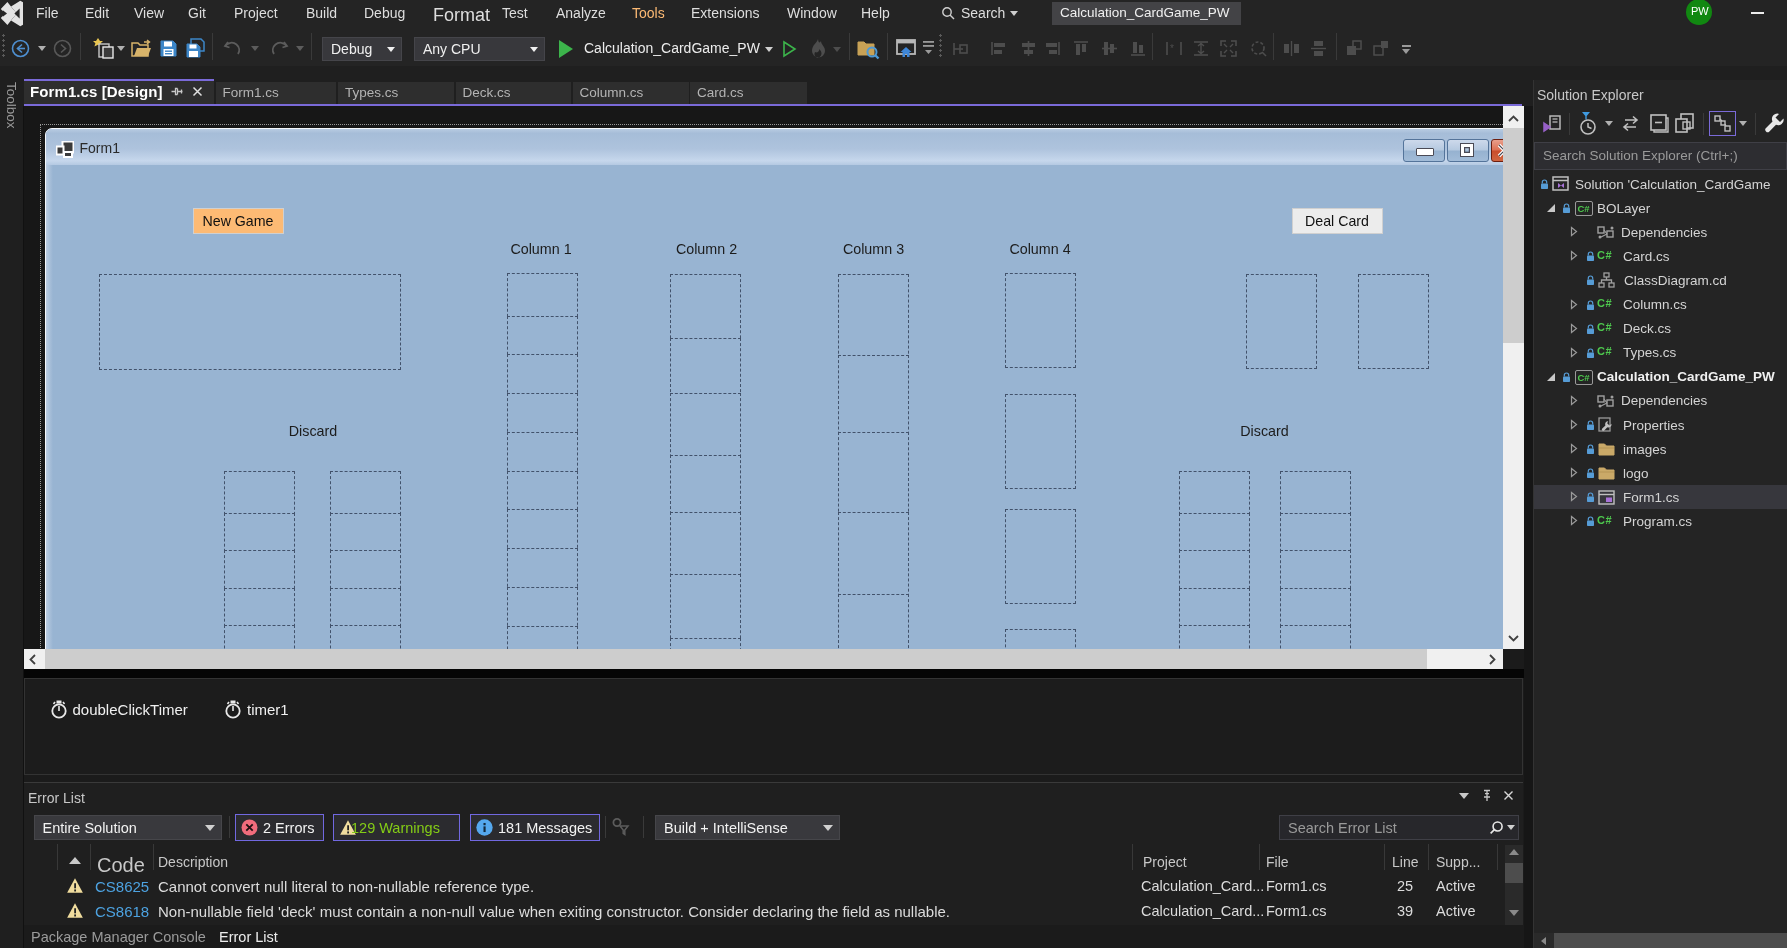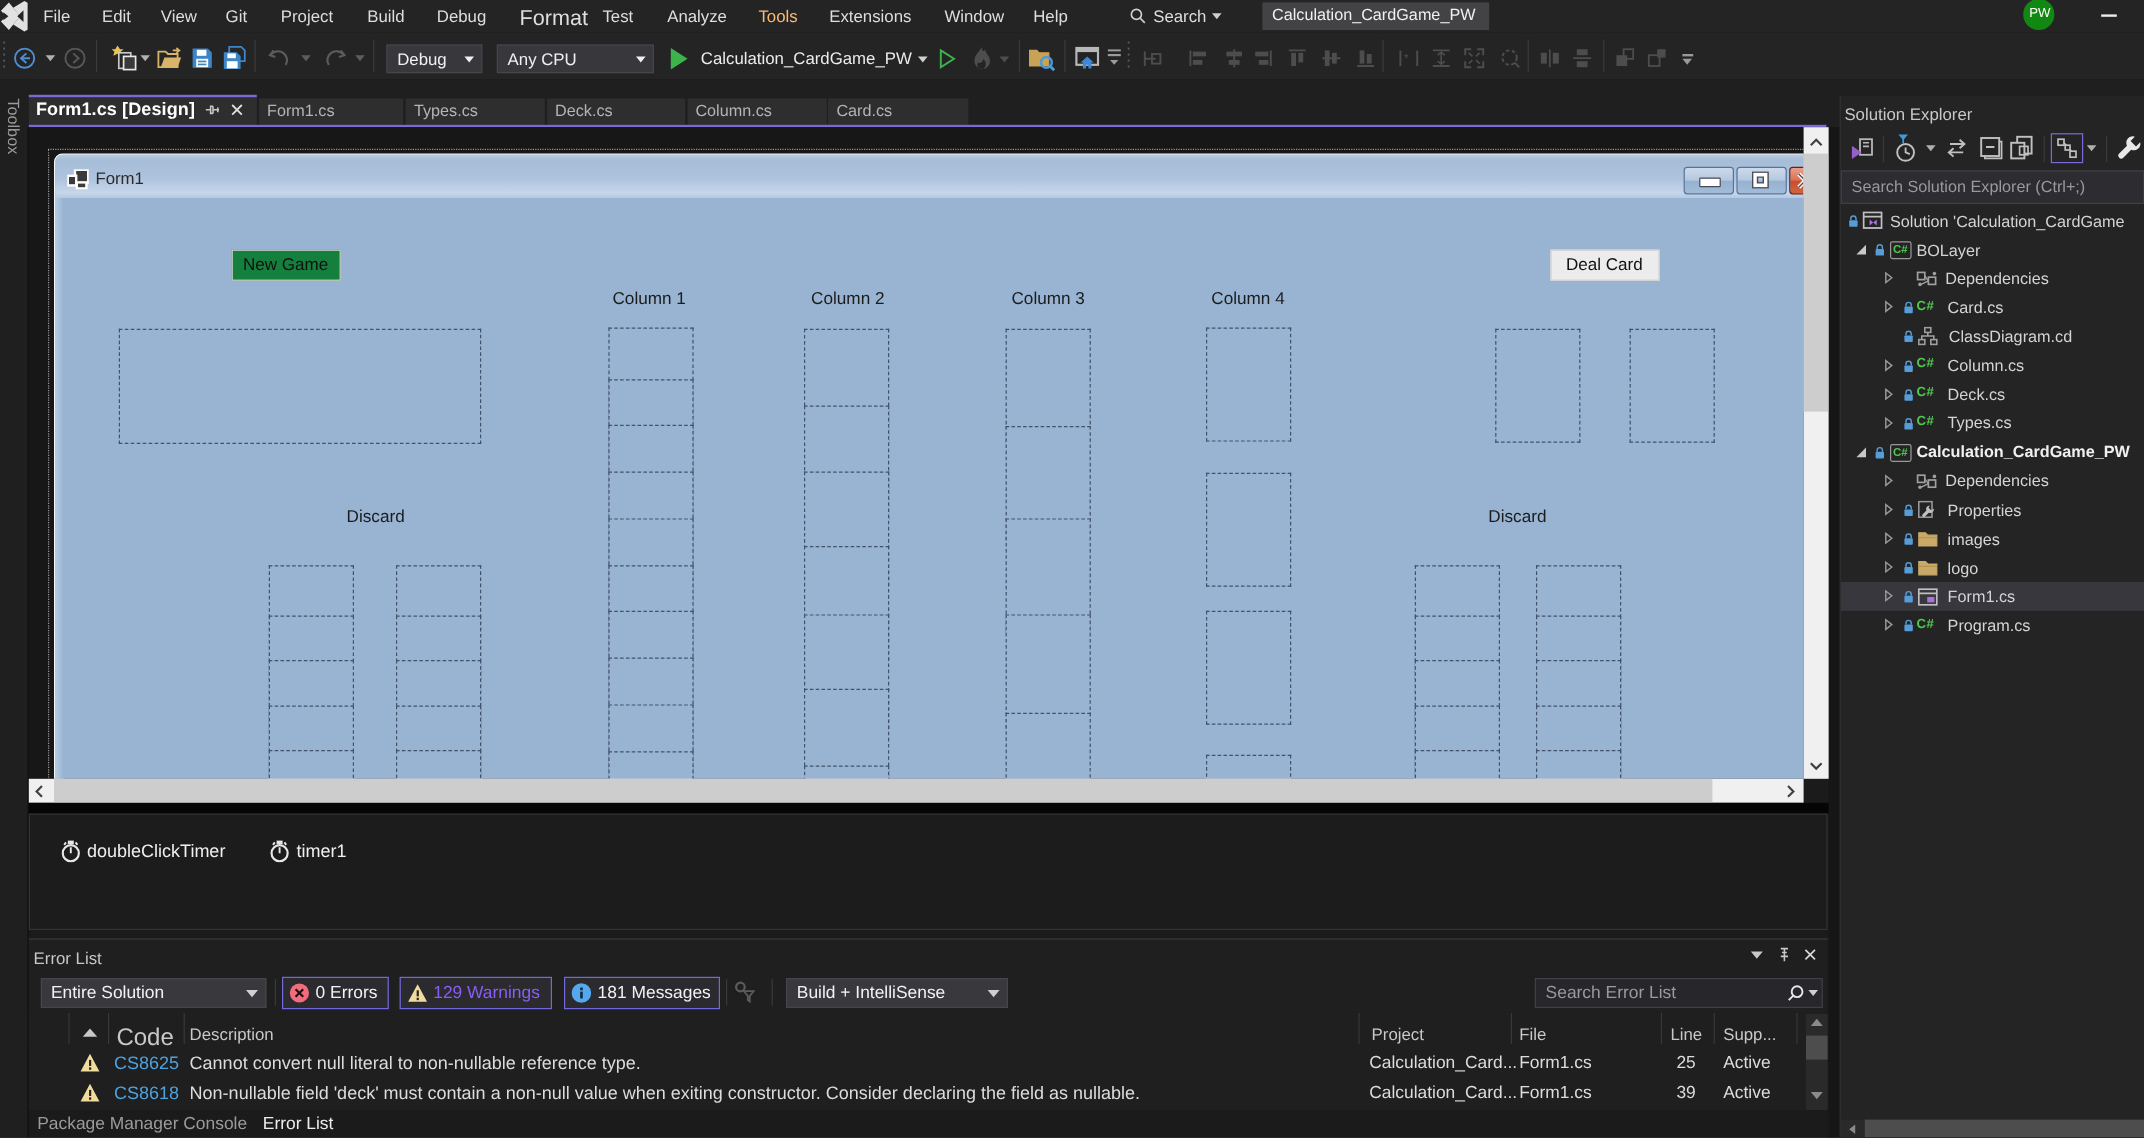--- a/index.html
+++ b/index.html
@@ -236,21 +236,21 @@
 <div class="tx" style="left:34px;top:11px;font-size:14px;color:#2a2a2a;">Form1</div>
 <div class="abs" style="left:1357.5px;top:9.5px;width:42px;height:23px;border:1px solid #54749a;border-radius:3px;box-sizing:border-box;background:linear-gradient(#cdd9eb,#b5c9e0 47%,#96b2d0 53%,#a2bcd8);"></div>
 <div class="abs" style="left:1401.9px;top:9.5px;width:42px;height:23px;border:1px solid #54749a;border-radius:3px;box-sizing:border-box;background:linear-gradient(#cdd9eb,#b5c9e0 47%,#96b2d0 53%,#a2bcd8);"></div>
 <div class="abs" style="left:1445.5px;top:9.5px;width:30px;height:23px;border:1px solid #6d1f10;border-radius:3px;box-sizing:border-box;background:linear-gradient(#e89f8c,#dd6f52 48%,#c94d2c 52%,#d06540);"></div>
 <div class="abs" style="left:1370px;top:18.5px;width:16px;height:6px;background:#fff;border:1px solid #4a4a55;border-radius:1px;"></div>
 <div class="abs" style="left:1414.5px;top:14px;width:14px;height:14px;border:1px solid #4a4a55;box-sizing:border-box;box-shadow:inset 0 0 0 3px #fff,inset 0 0 0 4.2px #4a4a55;"></div>
 <svg class="abs" style="left:1450px;top:13px" width="17" height="17" viewBox="0 0 17 17">
 <path d="M3 3 L14 14 M14 3 L3 14" stroke="#fff" stroke-width="3.4"></path>
 <path d="M3 3 L14 14 M14 3 L3 14" stroke="#4a4a55" stroke-width="1.2"></path>
         </svg>
-<div class="tx" style="left:147px;top:78.5px;width:91px;height:26px;background:#15803d;border:1px solid #d0d0d0;box-sizing:border-box;font-size:14.2px;color:#111;text-align:center;line-height:24px;">New Game</div>
+<div class="tx" style="left:147px;top:78.5px;width:91px;height:26px;background:#fdba74;border:1px solid #d0d0d0;box-sizing:border-box;font-size:14.2px;color:#111;text-align:center;line-height:24px;">New Game</div>
 <div class="tx" style="left:1246px;top:78.5px;width:91px;height:26px;background:#ececec;border:1px solid #d0d0d0;box-sizing:border-box;font-size:14.2px;color:#111;text-align:center;line-height:24px;">Deal Card</div>
 <div class="tx" style="left:450.5px;top:112px;width:90px;text-align:center;font-size:14.3px;color:#1c1c1c;">Column 1</div>
 <div class="tx" style="left:616px;top:112px;width:90px;text-align:center;font-size:14.3px;color:#1c1c1c;">Column 2</div>
 <div class="tx" style="left:783px;top:112px;width:90px;text-align:center;font-size:14.3px;color:#1c1c1c;">Column 3</div>
 <div class="tx" style="left:949.5px;top:112px;width:90px;text-align:center;font-size:14.3px;color:#1c1c1c;">Column 4</div>
 <div class="tx" style="left:222.5px;top:294px;width:90px;text-align:center;font-size:14.3px;color:#1c1c1c;">Discard</div>
 <div class="tx" style="left:1174px;top:294px;width:90px;text-align:center;font-size:14.3px;color:#1c1c1c;">Discard</div>
 <div class="abs" style="left:53.5px;top:145px;width:302px;height:96px;border:1px dashed #42526b;box-sizing:border-box;"></div>
 <div class="card" style="left:461.2px;top:144px;width:71px;height:95px;"></div>
         <div class="card" style="left:461.2px;top:187px;width:71px;height:95px;"></div>
@@ -345,28 +345,28 @@
     </svg>
 <div class="abs" style="left:33.5px;top:814.5px;width:188px;height:25.5px;background:#39393d;border:1px solid #46464a;box-sizing:border-box;"></div>
     <div class="tx" style="left:42.5px;top:820px;font-size:14.5px;color:#f2f2f2;">Entire Solution</div>
     <div class="abs" style="left:204.5px;top:825px;width:0;height:0;border-left:5px solid transparent;border-right:5px solid transparent;border-top:6px solid #d0d0d0;"></div>
 <div class="vsep" style="left:228.5px;top:816px;height:22px;"></div>
 <div class="abs" style="left:235px;top:814px;width:88.5px;height:27px;background:#2b2b2f;border:1.5px solid #7168e0;box-sizing:border-box;"></div>
     <svg class="abs" style="left:241px;top:819px" width="17" height="17" viewBox="0 0 17 17">
 <circle cx="8.5" cy="8.5" r="8" fill="#f16c7c"></circle>
       <path d="M5.3 5.3 L11.7 11.7 M11.7 5.3 L5.3 11.7" stroke="#1e1011" stroke-width="1.8"></path>
     </svg>
-    <div class="tx" style="left:263px;top:820px;font-size:14.5px;color:#f2f2f2;">0 Errors</div>
+    <div class="tx" style="left:263px;top:820px;font-size:14.5px;color:#f2f2f2;">2 Errors</div>
 <div class="abs" style="left:333px;top:814px;width:127px;height:27px;background:#2b2b2f;border:1.5px solid #7168e0;box-sizing:border-box;"></div>
     <svg class="abs" style="left:339px;top:819px" width="18" height="17" viewBox="0 0 16 15">
 <path d="M8 1 L15 14 L1 14 Z" fill="#f0dc9e"></path>
       <rect x="7.3" y="5.5" width="1.6" height="4.5" fill="#222"></rect>
       <rect x="7.3" y="11" width="1.6" height="1.8" fill="#222"></rect>
     </svg>
-    <div class="tx" style="left:361px;top:820px;font-size:14.5px;color:#8b5cf6;">129 Warnings</div>
+    <div class="tx" style="left:351px;top:820px;font-size:14.5px;color:#84cc16;">129 Warnings</div>
 <div class="abs" style="left:470px;top:814px;width:129.5px;height:27px;background:#2b2b2f;border:1.5px solid #7168e0;box-sizing:border-box;"></div>
     <svg class="abs" style="left:476px;top:819px" width="17" height="17" viewBox="0 0 15 15">
 <circle cx="7.5" cy="7.5" r="7.2" fill="#55a8ee"></circle>
       <rect x="6.6" y="6.5" width="1.9" height="5" fill="#13293d"></rect>
       <rect x="6.6" y="3.5" width="1.9" height="2" fill="#13293d"></rect>
     </svg>
     <div class="tx" style="left:498px;top:820px;font-size:14.5px;color:#f2f2f2;">181 Messages</div>
 <div class="vsep" style="left:604.5px;top:816px;height:22px;"></div>
 <svg class="abs" style="left:611px;top:817px" width="22" height="21" viewBox="0 0 22 21">
 <circle cx="6" cy="5.5" r="3.6" fill="none" stroke="#5c5c5c" stroke-width="1.8"></circle>

